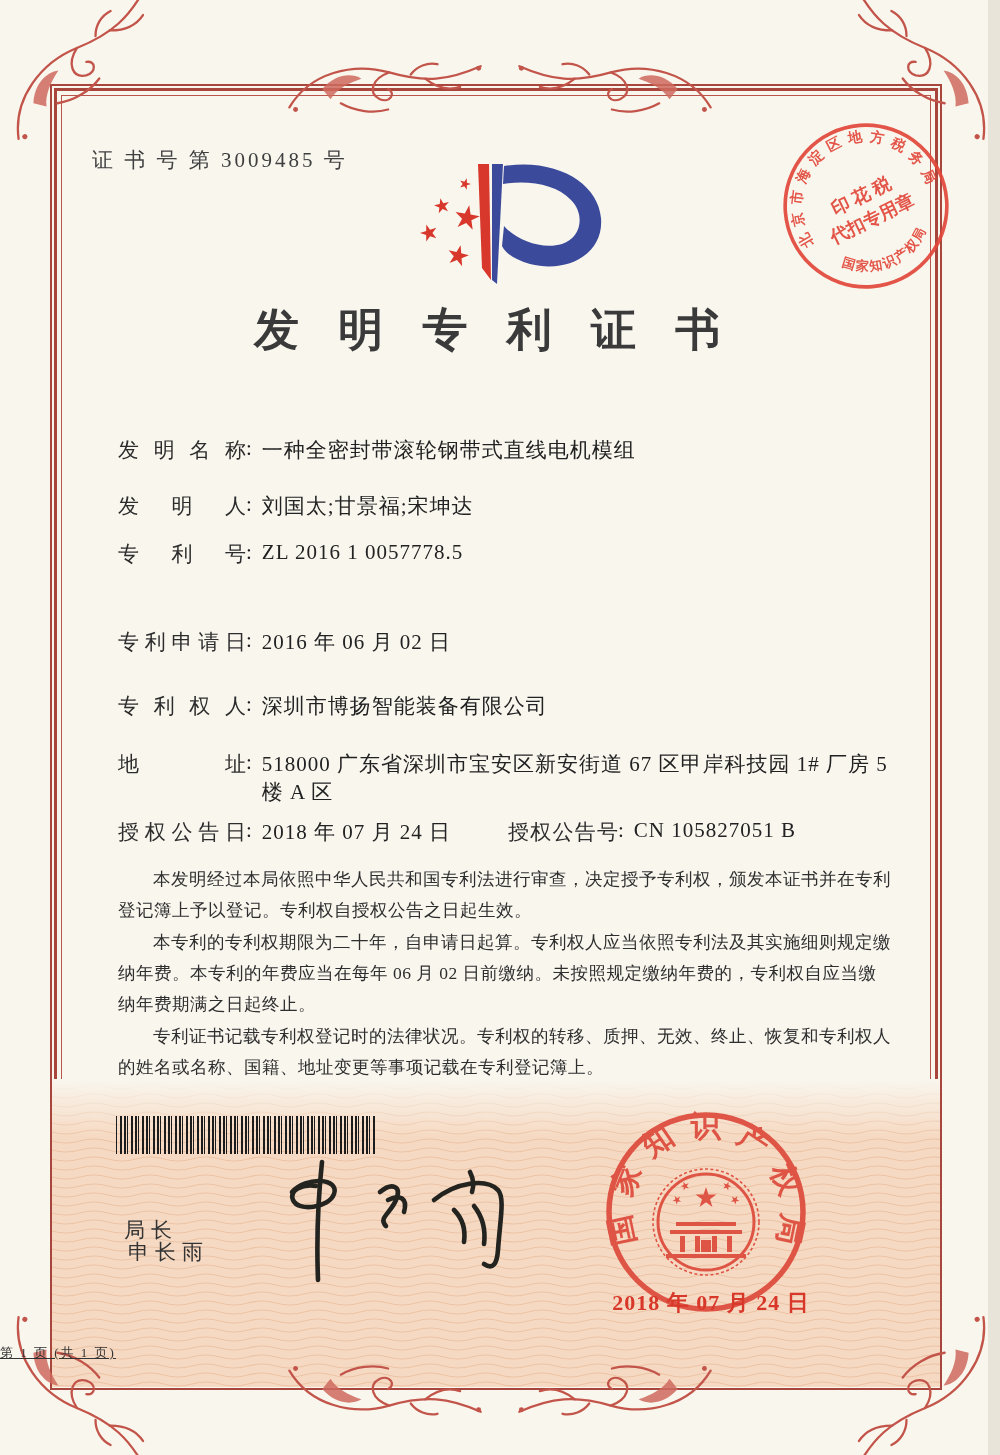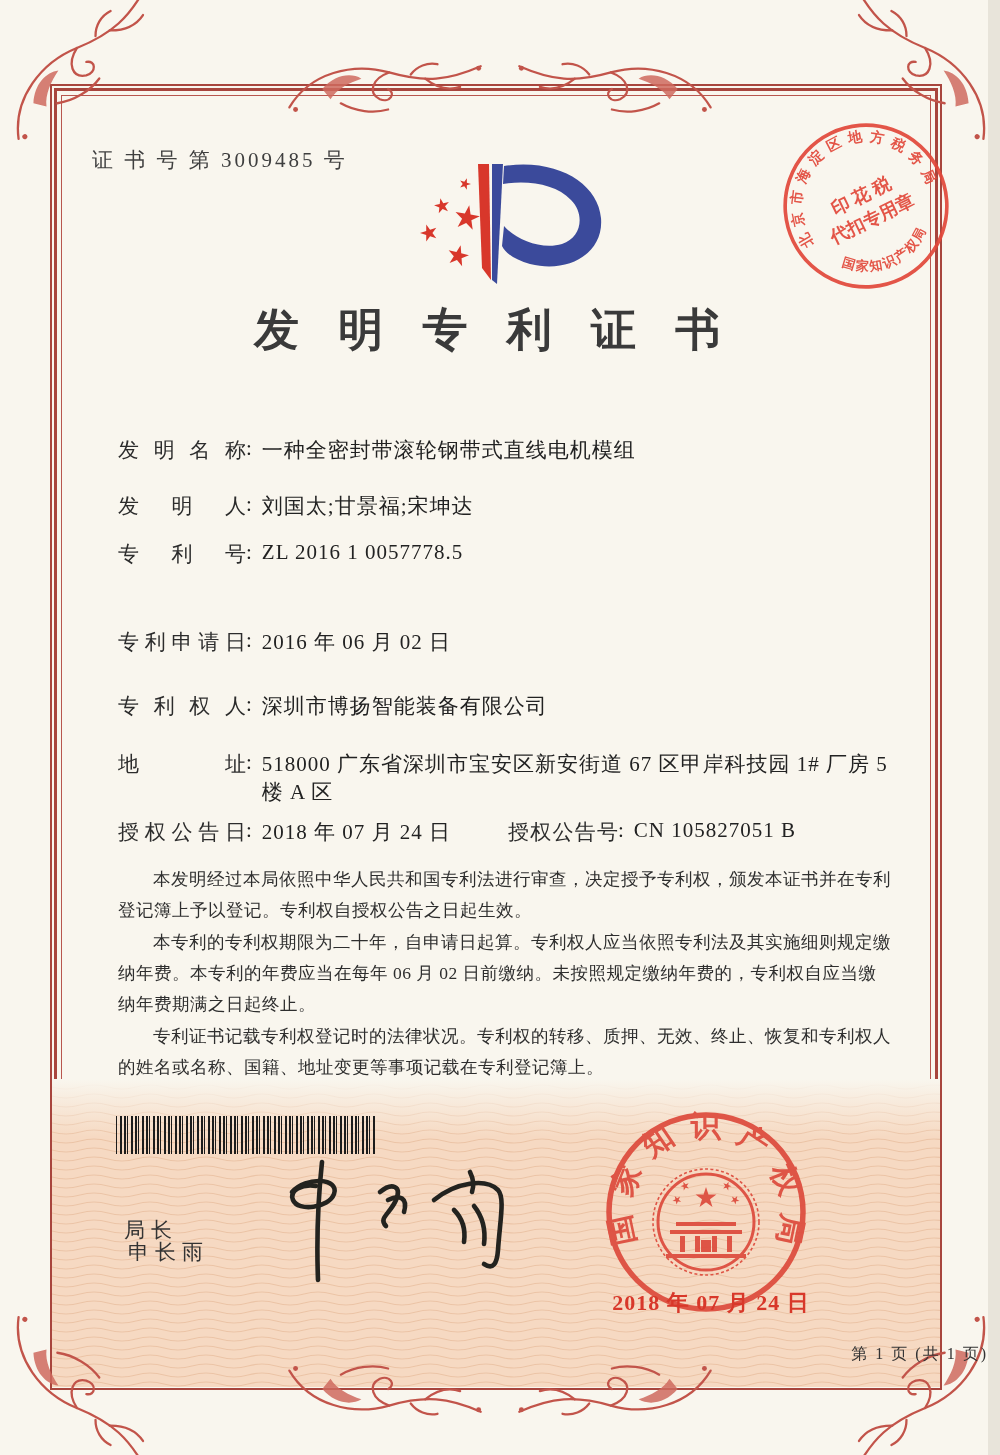--- a/index.html
+++ b/index.html
@@ -49,22 +49,22 @@
                     color:#333; font-family:"Liberation Sans","DejaVu Sans",sans-serif;margin-top:20px; }
   .director-name  { position:absolute; left:128px; top:1238px; font-size:21px; letter-spacing:6px;
                     color:#333; font-family:"Liberation Sans","DejaVu Sans",sans-serif; }
 
   .signature { position:absolute; left:258px; top:1156px; width:272px; height:138px; }
 
   .seal-authority { position:absolute; left:600px; top:1106px; width:212px; height:212px; opacity:.92; }
   .seal-date { position:absolute; left:606px; top:1288px; width:210px; text-align:center;
                font-size:22px; letter-spacing:1px; color:#d8382a; font-weight:600; }
 
-  .footer { position:absolute; left:0; top:1344px; width:100%; text-align:right;
-            font-size:16px; color:#333; letter-spacing:2px; }
+  .footer { position:absolute; left:0; top:1344px; width:100%; text-align:left;
+            font-size:13px; color:#333; letter-spacing:2px;text-decoration:underline; }
 
   svg text { font-family:"Liberation Serif","DejaVu Serif",serif; }
 </style>
 </head>
 <body>
 
 <div class="page">
 
   <svg width="0" height="0" style="position:absolute" aria-hidden="true">
     <defs>

